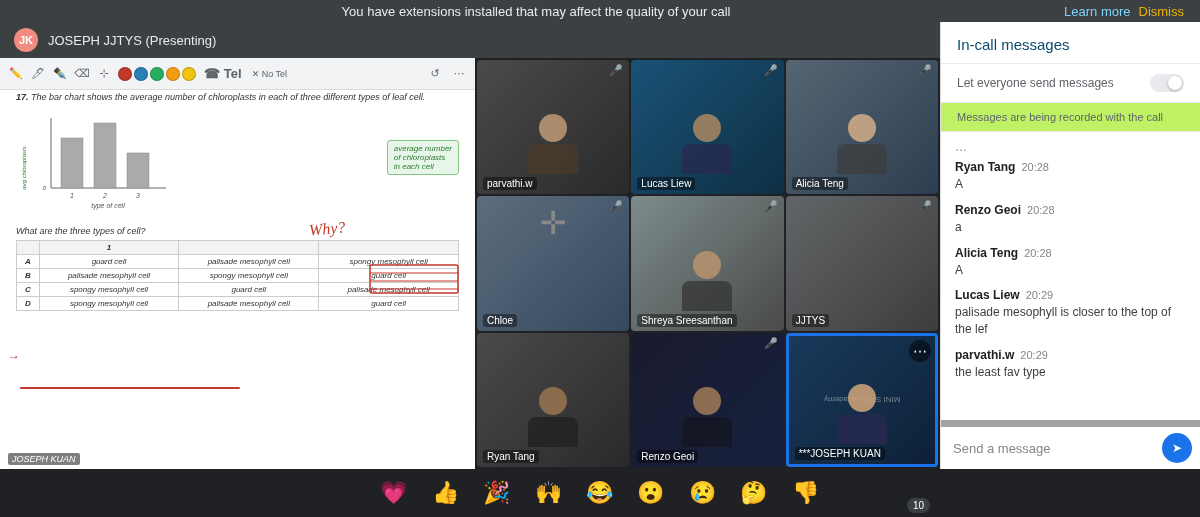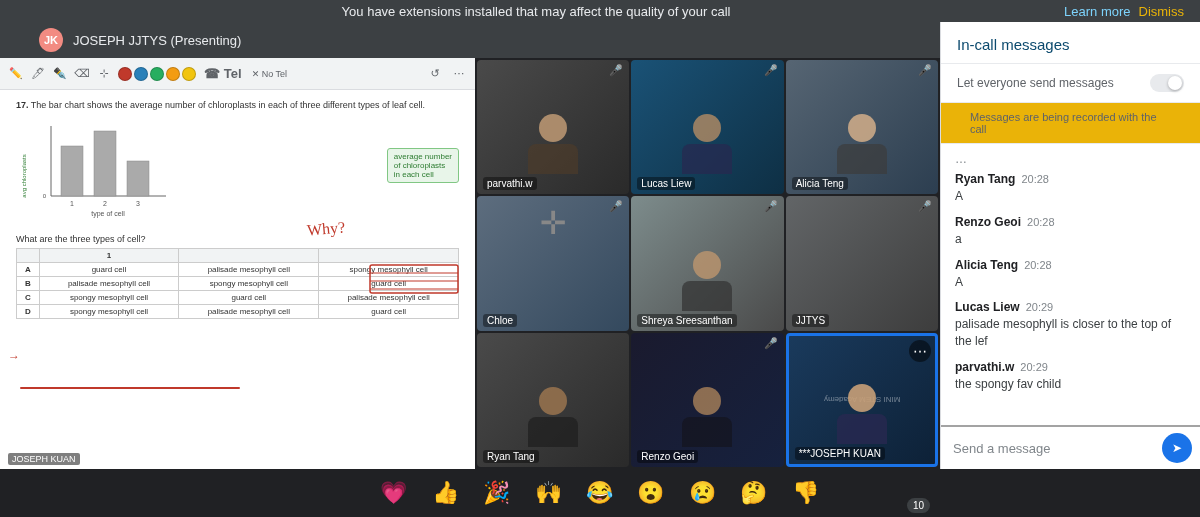--- a/index.html
+++ b/index.html
@@ -43,21 +43,21 @@
       padding: 6px 14px;
       display: flex;
       align-items: center;
       gap: 10px;
       height: 36px;
       flex-shrink: 0;
     }
     .presenter-avatar {
       width: 24px; height: 24px; border-radius: 50%; background: #f28b82;
       display: flex; align-items: center; justify-content: center;
-      font-size: 11px; color: white; font-weight: bold; margin-left: 25px;
+      font-size: 11px; color: white; font-weight: bold;
     }
     .presenter-name { color: #e8eaed; font-size: 13px; font-weight: 500; }
 
     
     .content-video-row {
       display: flex;
       flex: 1;
       overflow: hidden;
     }
 
@@ -85,26 +85,27 @@
     }
     .toolbar-btn {
       width: 20px; height: 20px; border-radius: 3px; cursor: pointer;
       display: flex; align-items: center; justify-content: center;
       font-size: 11px; color: #5f6368; border: none; background: transparent;
     }
     .color-dot {
       width: 14px; height: 14px; border-radius: 50%; cursor: pointer; border: 1px solid rgba(0,0,0,0.2);
     }
     .pres-content {
-      padding: 10px 16px;
+      padding: 2px 16px;
       font-size: 10px;
       color: #333;
       height: calc(100% - 32px);
       overflow: hidden;
       position: relative;
+      font-style: italic;
     }
 
     
     .video-grid {
       flex: 1;
       display: grid;
       grid-template-columns: repeat(3, 1fr);
       grid-template-rows: repeat(3, 1fr);
       gap: 2px;
       background: #202124;
@@ -192,22 +193,22 @@
     .toggle-label { font-size: 12px; color: #5f6368; }
     .toggle {
       width: 34px; height: 18px; background: #e8eaed; border-radius: 9px; position: relative; cursor: pointer;
     }
     .toggle-knob {
       width: 14px; height: 14px; background: #fff; border-radius: 50%;
       position: absolute; top: 2px; right: 2px;
       box-shadow: 0 1px 3px rgba(0,0,0,0.3);
     }
     .recording-notice {
-      background: #eab308;
-      padding: 8px 29px;
+      background: #bef264;
+      padding: 8px 16px;
       font-size: 11px;
       color: #5f6368;
       border-bottom: 1px solid #e8eaed;
       margin: 0;
     }
     .messages-area {
       flex: 1;
       overflow-y: auto;
       padding: 8px 14px;
     }
@@ -228,21 +229,21 @@
     .message-time {
       font-size: 11px;
       color: #80868b;
     }
     .message-text {
       font-size: 12px;
       color: #3c4043;
       line-height: 1.4;
     }
     .message-input-row {
-      border-top: 2px solid #a3a3a3;
+      border-top: 7px solid #a3a3a3;
       padding: 6px 8px;
       display: flex;
       align-items: center;
       gap: 6px;
     }
     .message-input {
       flex: 1;
       border: none;
       outline: none;
       font-size: 13px;
@@ -598,21 +599,21 @@
           <span class="message-time">20:29</span>
         </div>
         <div class="message-text">palisade mesophyll is closer to the top of the lef</div>
       </div>
 
       <div class="message-item">
         <div class="message-header">
           <span class="message-sender">parvathi.w</span>
           <span class="message-time">20:29</span>
         </div>
-        <div class="message-text">the spongy fav child</div>
+        <div class="message-text">the least fav type</div>
       </div>
     </div>
 
     <div class="message-input-row">
       <input class="message-input" type="text" placeholder="Send a message" style="">
       <button class="send-btn">
         <span style="font-size:12px;">➤</span>
       </button>
     </div>
   </div>

